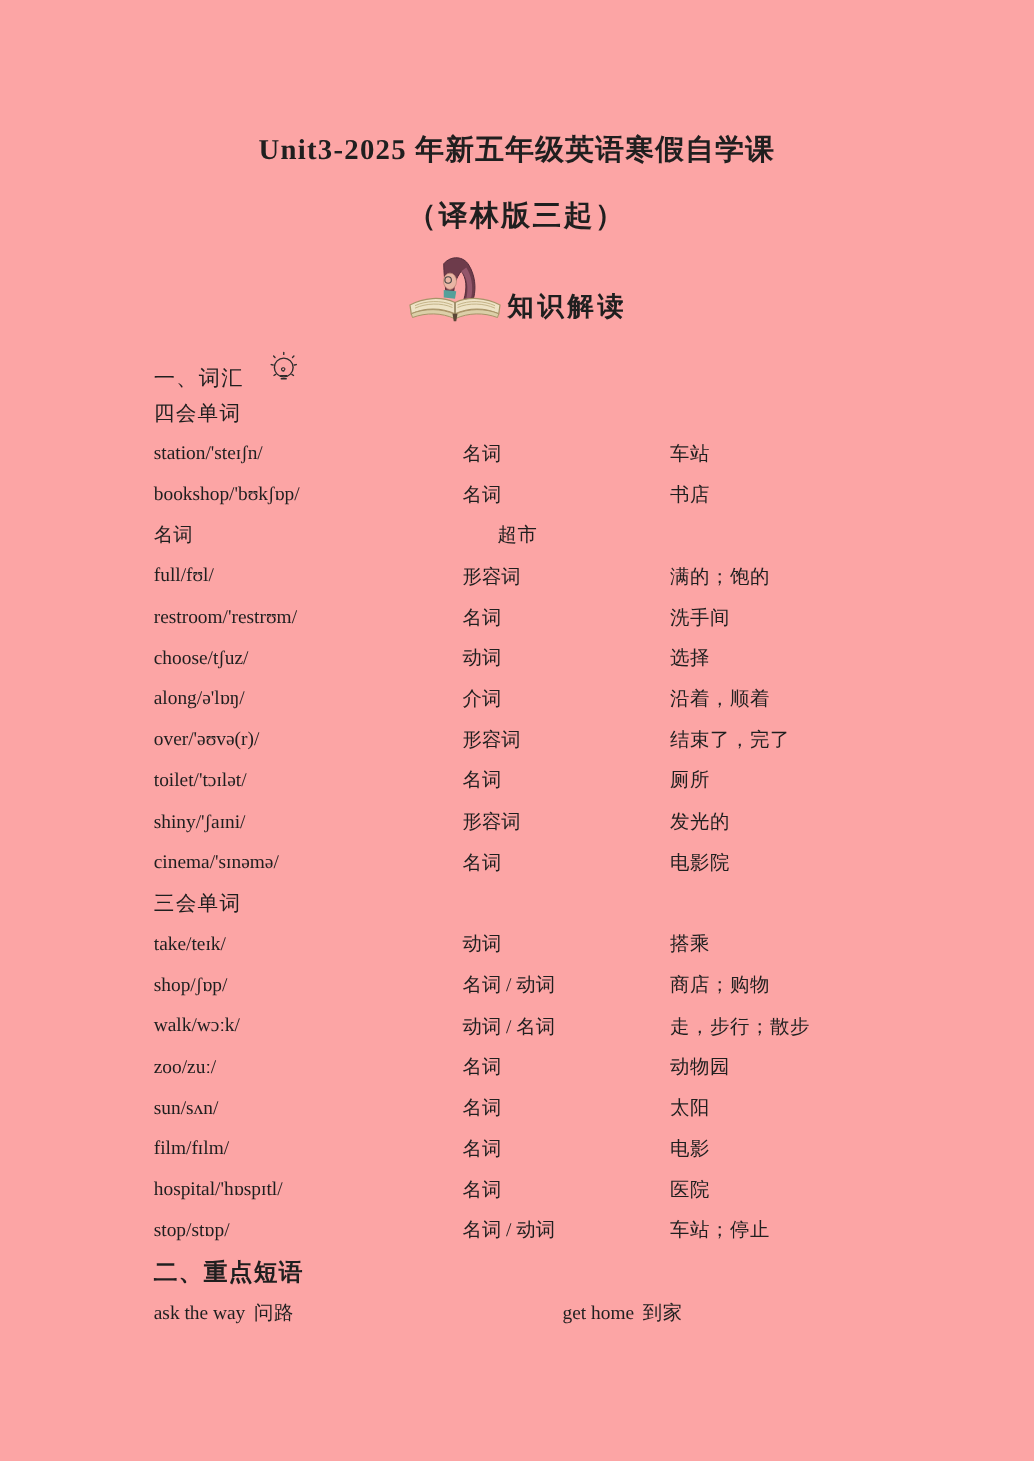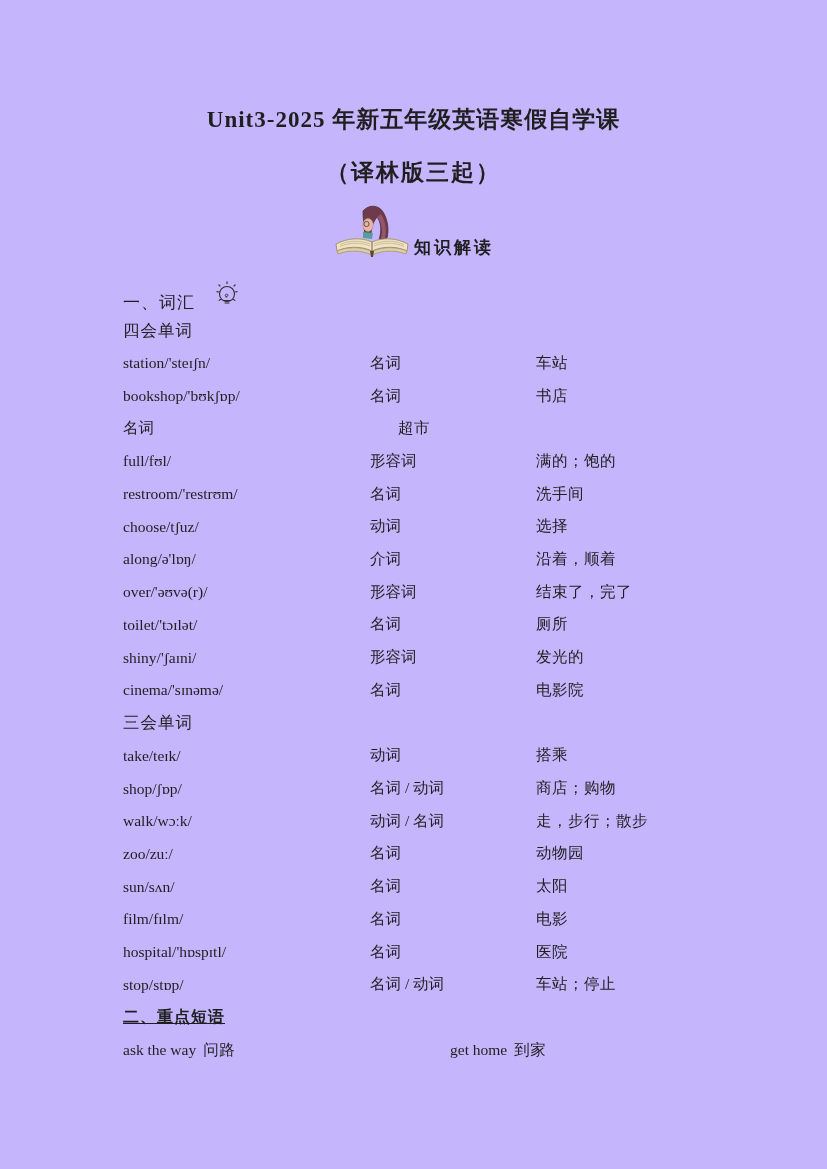--- a/index.html
+++ b/index.html
@@ -1,21 +1,21 @@
 <!DOCTYPE html>
 <html><head>
 <meta charset="utf-8">
 <style>
   * { margin:0; padding:0; box-sizing:border-box; }
   html,body { background:#888; }
   .page {
     position:relative;
     width:827px; height:1169px;
     margin:0 auto;
-    background:#c4b5fd;
+    background:#fca5a5;
     font-family:"Liberation Serif","DejaVu Serif",serif;
     color:#1f1f1f;
     overflow:hidden;
   }
   .title-line1 {
     padding-top:104px;
     text-align:center;
     font-size:23px;
     font-weight:bold;
     letter-spacing:1px;
@@ -29,21 +29,21 @@
   }
   .banner {
     margin-top:12px;
     display:flex;
     justify-content:center;
     align-items:flex-end;
     height:64px;
   }
   .banner-illustration { width:78px; height:62px; flex:0 0 auto; }
   .banner-label {
-    font-size:17px;
+    font-size:21px;
     font-weight:bold;
     letter-spacing:3px;
     margin-left:3px;
     margin-bottom:5px;
   }
   .content { margin-left:123px; margin-right:90px; }
   .heading-vocab {
     margin-top:14px;
     height:36px;
     display:flex;
@@ -58,24 +58,23 @@
     display:flex;
     align-items:center;
     font-size:16.5px;
     font-weight:normal;
     letter-spacing:1px;
   }
   .heading2 {
     height:33px;
     display:flex;
     align-items:center;
-    font-size:16px;
-    font-weight:bold;
-    letter-spacing:1px;
-    text-decoration:underline;
+    font-size:19px;
+    font-weight:bold;
+    letter-spacing:1px;
   }
   .vrow {
     display:grid;
     grid-template-columns:247px 138px auto;
     height:32.7px;
     align-items:center;
     font-size:15.5px;
   }
   .vrow .meaning { letter-spacing:0.5px;margin-left:28px; }
   .phrase-row {

